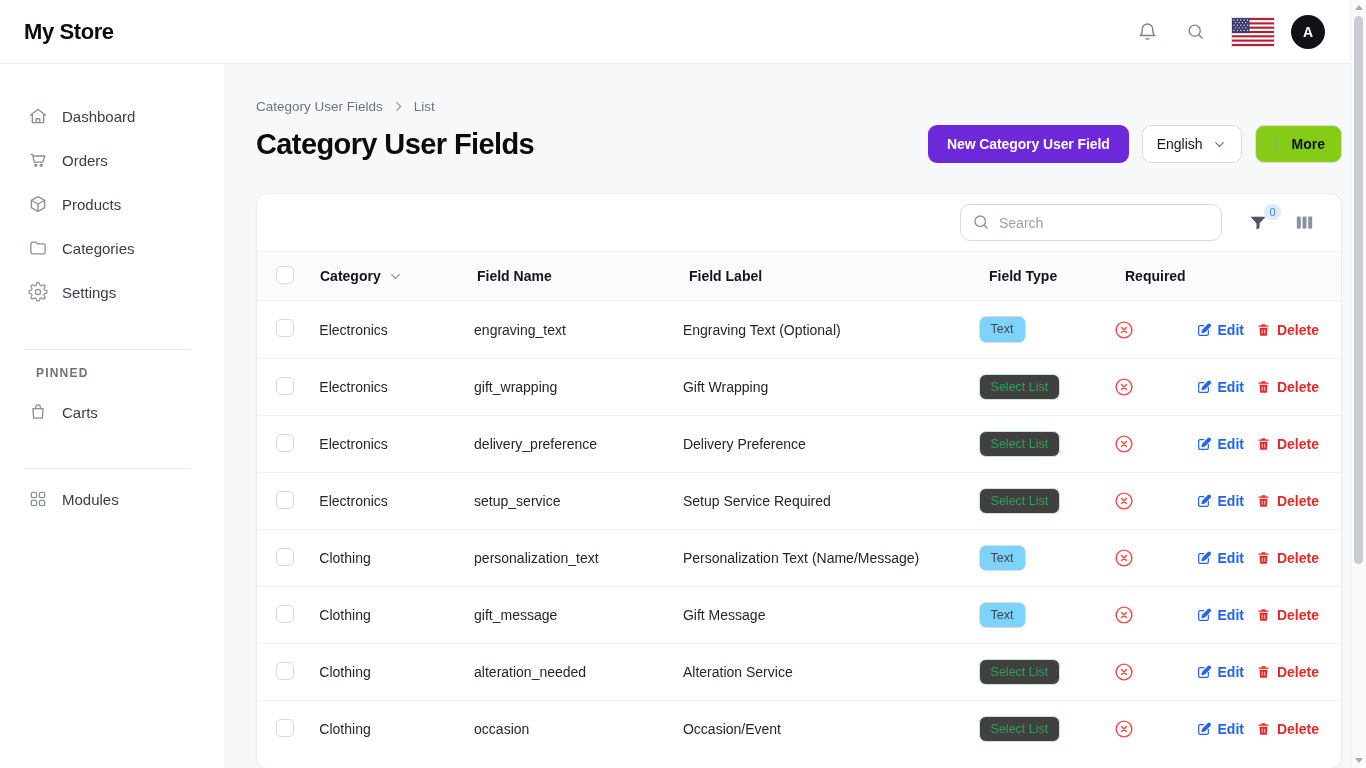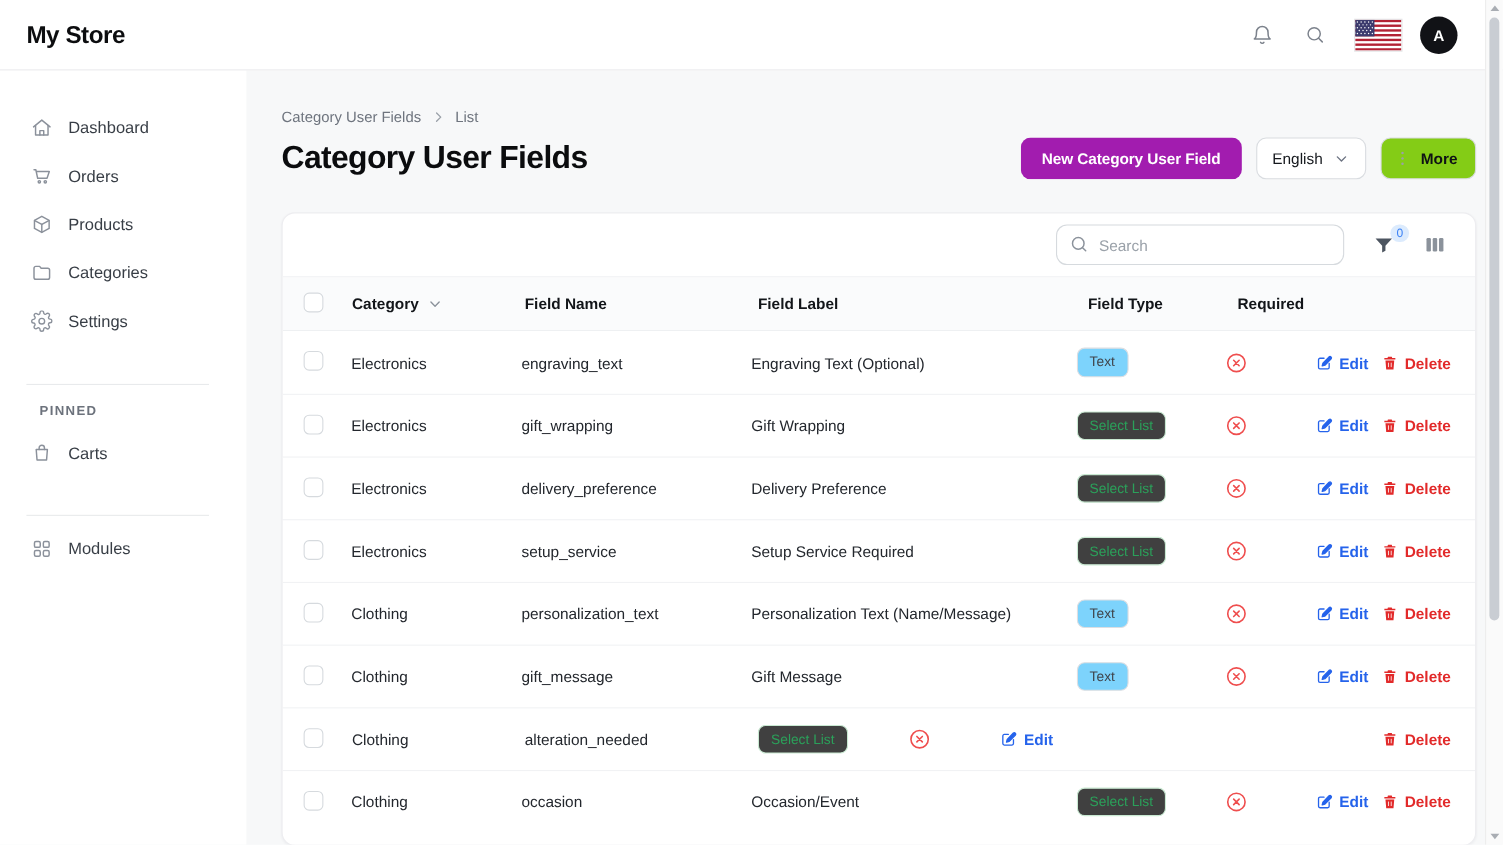--- a/index.html
+++ b/index.html
@@ -31,21 +31,21 @@
   .main{flex:1;min-width:0;padding:0 24px 0 32px}
 
   
   .breadcrumb{margin-top:35px;display:flex;align-items:center;gap:9px;font-size:13.5px;color:#6e747e}
   .breadcrumb .crumb-link{cursor:pointer}
   .crumb-chevron{color:#9aa0a8}
   .header-row{display:flex;align-items:center;justify-content:space-between;margin-top:11px}
   h1{font-size:29px;font-weight:bold;letter-spacing:-0.6px;color:#0b0c0e}
   .toolbar{display:flex;align-items:center;gap:13px}
   .btn{height:38px;border-radius:9px;display:flex;align-items:center;cursor:pointer;font-size:14px;border:1px solid transparent}
-  .btn-primary{background:#a21caf;color:#fff;font-weight:bold;padding:0 18px;letter-spacing:-0.1px}
+  .btn-primary{background:#6d28d9;color:#fff;font-weight:bold;padding:0 18px;letter-spacing:-0.1px}
   .btn-outline{background:#fff;border-color:#d9dce0;color:#15181d;padding:0 14px;gap:9px}
   .btn-outline .chev{color:#6b7280}
   .btn-more{background:#84cc16;border-color:#d9dce0;color:#0f1215;font-weight:bold;padding:0 16px 0 10px;gap:8px}
   .btn-more .dots{color:#9aa0a8}
 
   
   .card{margin-top:30px;background:#fff;border:1px solid #ededf0;border-radius:12px;height:576px;overflow:hidden;box-shadow:0 1px 2px rgba(16,24,40,.04)}
   .card-toolbar{height:57px;display:flex;align-items:center;justify-content:flex-end;gap:26px;padding-right:26px}
   .search-box{position:relative;width:262px}
   .search-box input{width:100%;height:37px;border:1px solid #d6dade;border-radius:10px;padding:0 12px 0 38px;font-size:14px;color:#15181d;outline:none;font-family:inherit}
@@ -526,20 +526,21 @@
         <span class="del-label">Delete</span>
       </span>
     </div>
   </div>
           <div class="trow">
     <div class="c-check"><span class="checkbox"></span></div>
     <div class="c-cat">
               <span class="cell-cat">Clothing</span>
             </div>
     <div class="c-fname"><span class="cell-fname">alteration_needed</span></div>
+    <div class="c-flabel"><span class="cell-flabel">Alteration Service</span></div>
     <div class="c-ftype"><span class="type-badge badge-green">Select List</span></div>
     <div class="c-req">
       <span class="req-icon">
         <svg width="22" height="22" viewBox="0 0 24 24" fill="none" stroke="currentColor" stroke-width="1.6" stroke-linecap="round">
                   <circle cx="12" cy="12" r="8.6"></circle>
                   <path d="m9.3 9.3 5.4 5.4M14.7 9.3l-5.4 5.4"></path>
                 </svg>
       </span>
     </div>
     <div class="c-actions">

